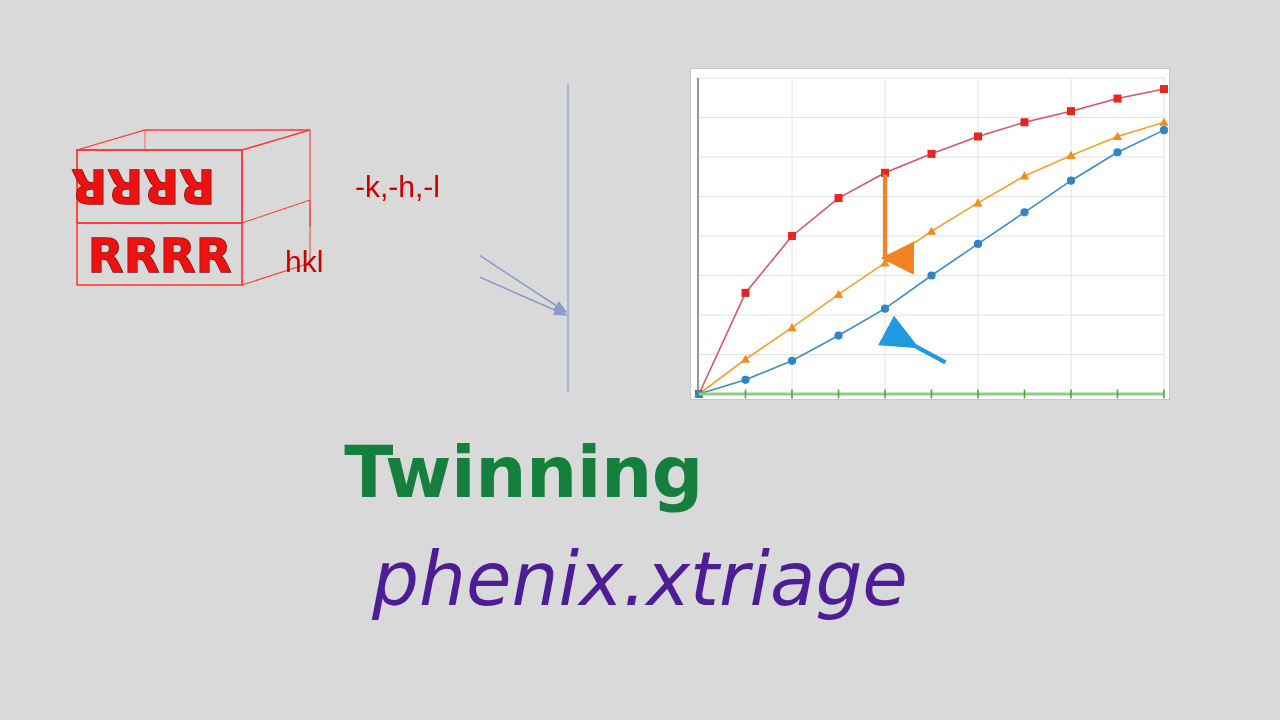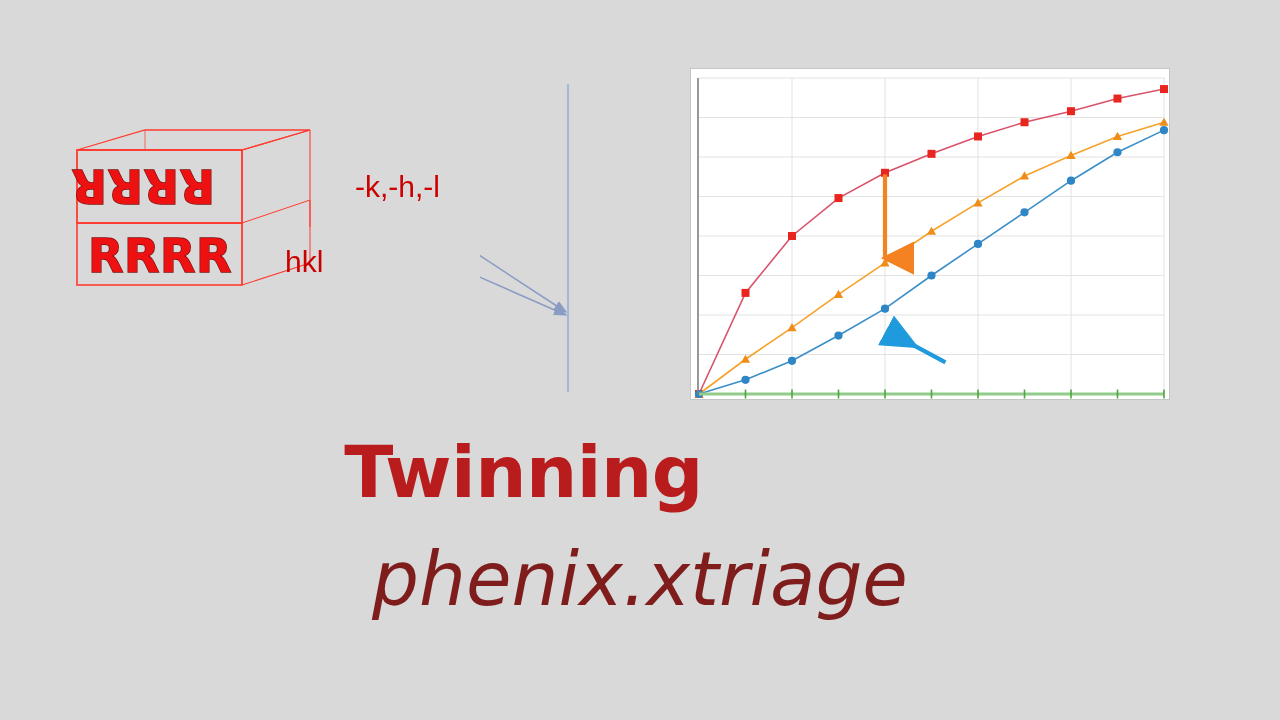--- a/index.html
+++ b/index.html
@@ -83,35 +83,35 @@
   #slide-title {
     position: absolute;
     left: 0;
     top: 432px;
     width: 1047px;
     text-align: center;
     font-family: "DejaVu Sans", sans-serif;
     font-weight: bold;
     font-size: 72px;
     line-height: 80px;
-    color: #b91c1c;
+    color: #15803d;
     letter-spacing: -0.5px;
   }
   #slide-subtitle {
     position: absolute;
     left: 0;
     top: 534px;
     width: 1280px;
     text-align: center;
     font-family: "DejaVu Sans", sans-serif;
     font-style: italic;
     font-weight: normal;
     font-size: 74px;
     line-height: 90px;
-    color: #7f1d1d;
+    color: #4c1d95;
   }
 </style>
 </head>
 <body>
 
 <div class="slide">
 
   <div id="crystal-diagram">
     <svg width="500" height="200" viewBox="0 0 500 200" xmlns="http://www.w3.org/2000/svg">
 

